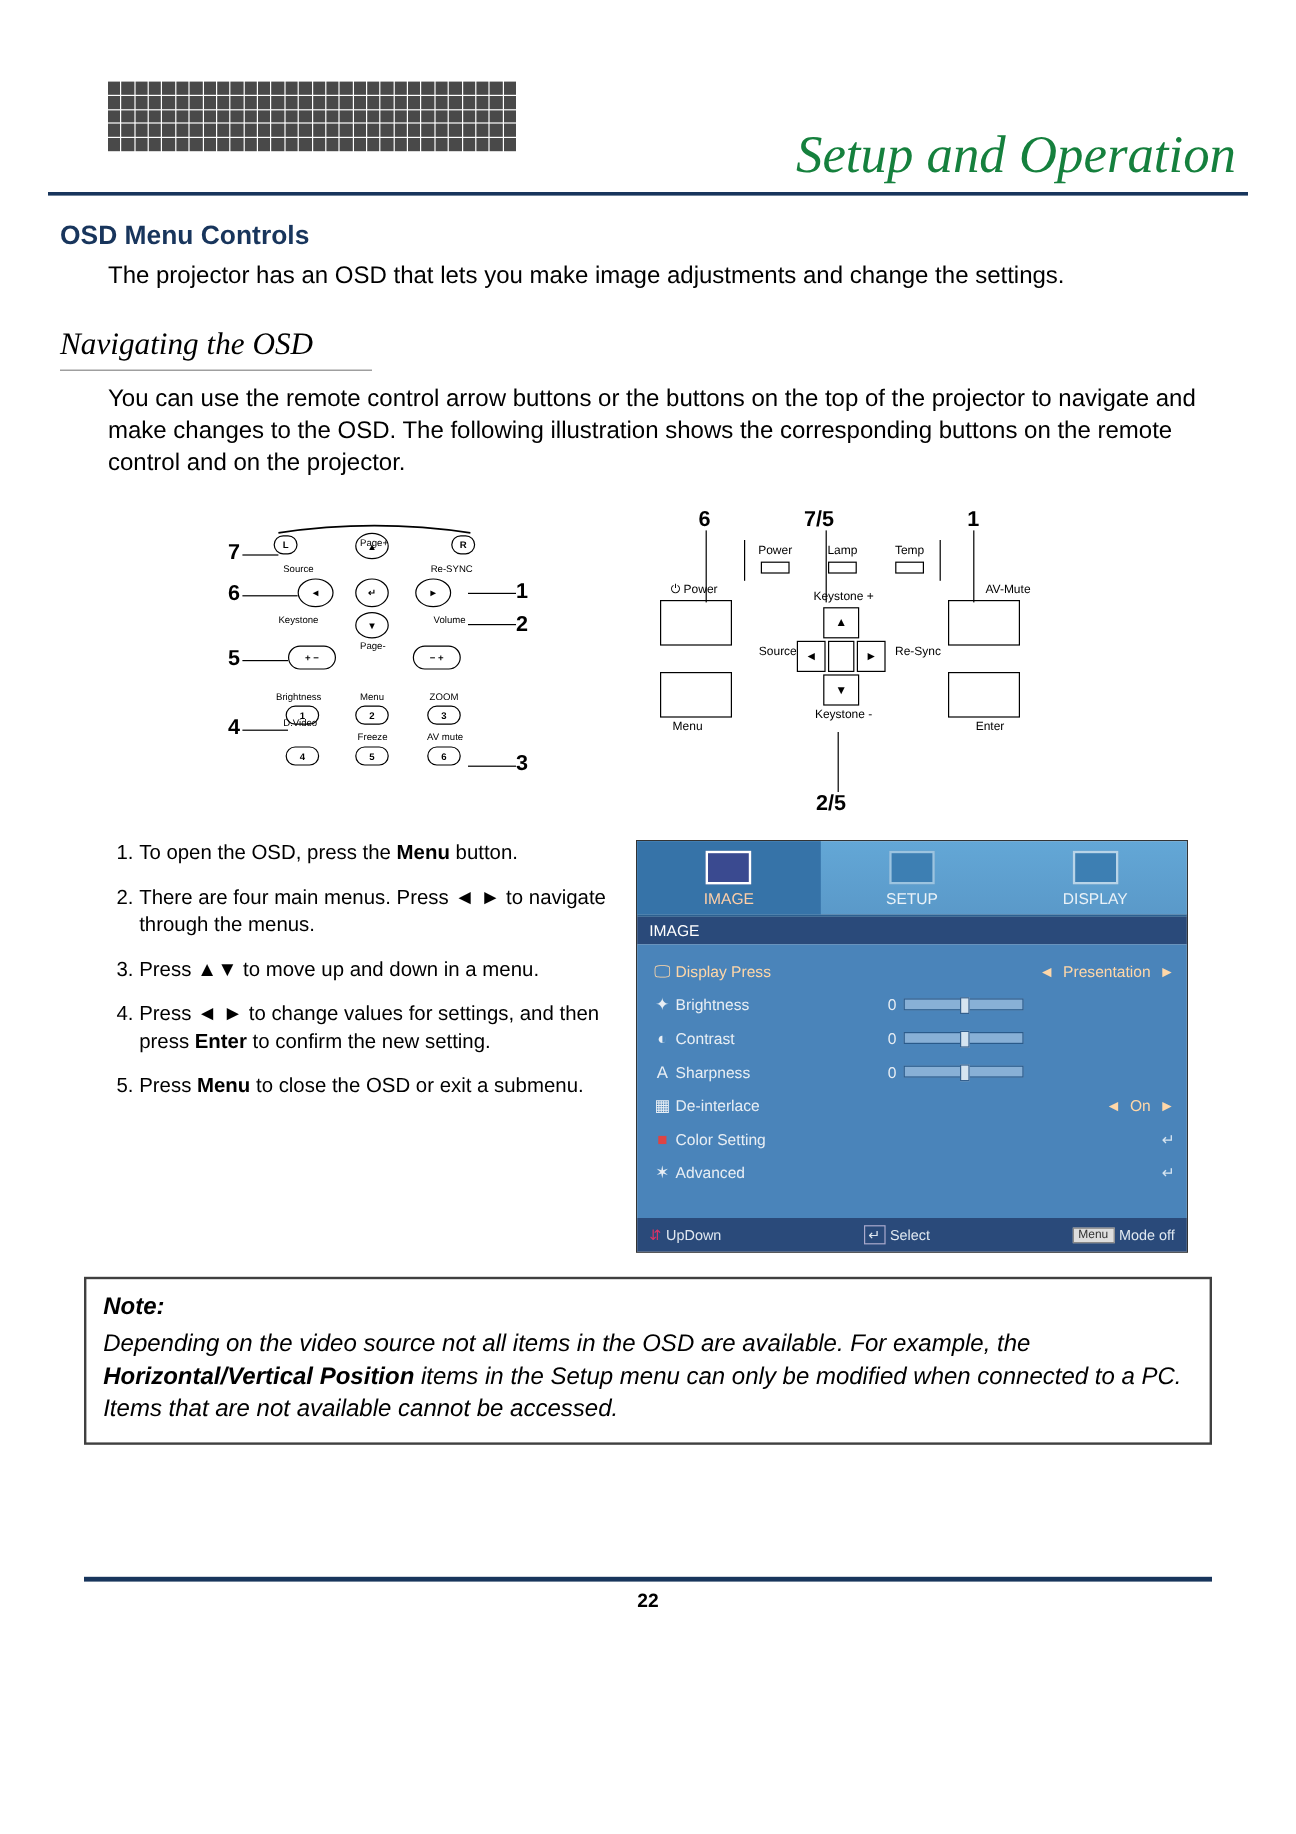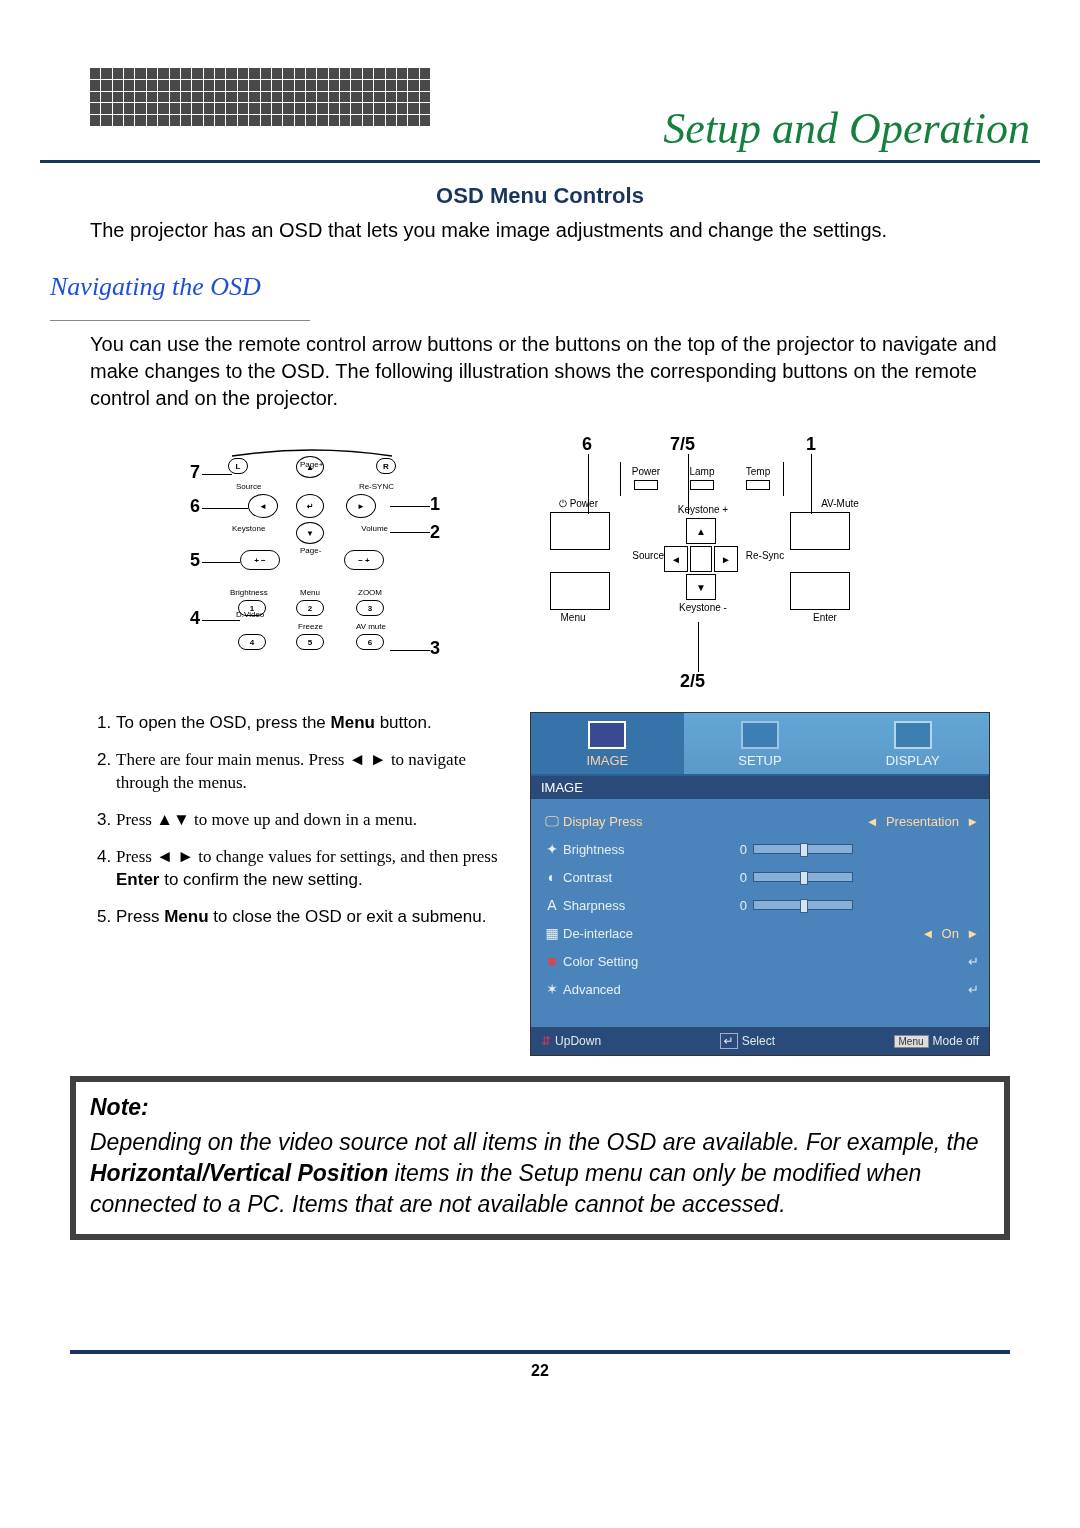--- a/index.html
+++ b/index.html
@@ -50,35 +50,34 @@
   .header-underline {
     border-bottom: 3px solid #18355c;
     margin-bottom: 20px;
   }
   
   .section-heading {
     color: #18355c;
     font-weight: bold;
     font-size: 22px;
     margin: 18px 10px 8px 10px;
-    text-align: center;
   }
   .body-text {
     font-size: 20px;
     line-height: 1.35;
     margin: 0 10px 0 50px;
   }
   .sub-heading {
     font-family: Georgia, serif;
     font-style: italic;
     font-size: 26px;
-    color: #1d4ed8;
+    color: #000000;
     margin: 28px 10px 10px 10px;
     border-bottom: 1px solid #888;
-    padding-bottom: 18px;
+    padding-bottom: 6px;
     width: 260px;
   }
   
   .diagram-row {
     display: flex;
     gap: 30px;
     margin: 20px 10px 20px 50px;
     align-items: flex-start;
   }
   
@@ -132,21 +131,21 @@
   
   .lower-row {
     display: flex;
     gap: 20px;
     margin: 10px 10px 10px 50px;
     align-items: flex-start;
   }
   .steps-col { width: 420px; }
   .steps-col ol { list-style: decimal; padding-left: 26px; }
   .steps-col li { font-size: 17px; line-height: 1.35; margin-bottom: 14px; }
-  .arrows { font-family: Liberation Serif, serif; }
+  .arrows { font-family: Liberation Sans, sans-serif; }
   
   .osd-shot {
     width: 460px;
     border: 1px solid #333;
     background: #e8edf2;
     font-size: 14px;
   }
   .osd-tabs {
     display: flex;
     background: linear-gradient(#63a7d6,#5a99c9);
@@ -183,24 +182,24 @@
     align-items:center;
   }
   .osd-footer .tag { display:flex; align-items:center; gap:4px; }
   .updn { color:#d36; }
   .menu-key {
     background:#ddd; color:#333; border:1px solid #888;
     font-size:10px; padding:0 4px;
   }
   
   .note-box {
-    border: 6px solid #404040;
+    border: 2px solid #404040;
     margin: 20px 30px 1px 30px;
     padding: 10px 14px 14px;
-    font-size: 23px;
+    font-size: 20px;
     line-height: 1.35;
   }
   .note-box .note-title { font-style: italic; font-weight: bold; display:block; margin-bottom:4px; }
   .note-box .note-body { font-style: italic; }
   .footer-rule {
     border-top: 4px solid #18355c;
     margin: 110px 30px 0 30px;
   }
   .page-number { text-align:center; font-weight:bold; font-size:16px; margin-top:8px; }
 </style>

